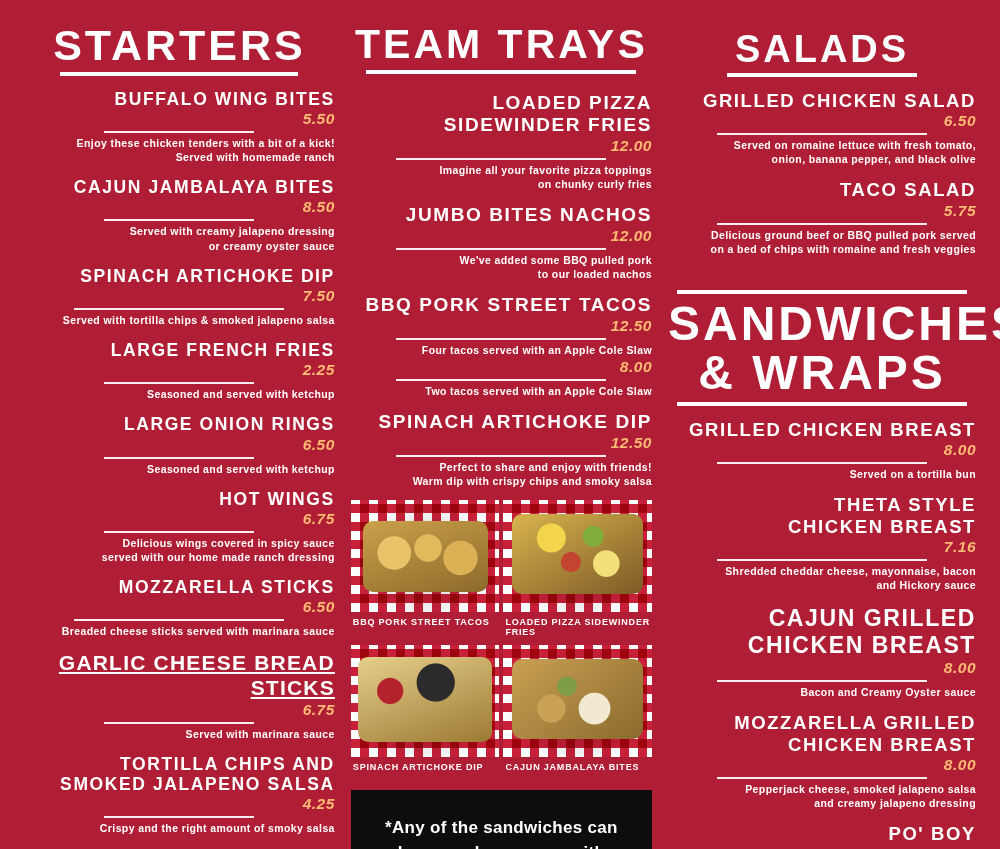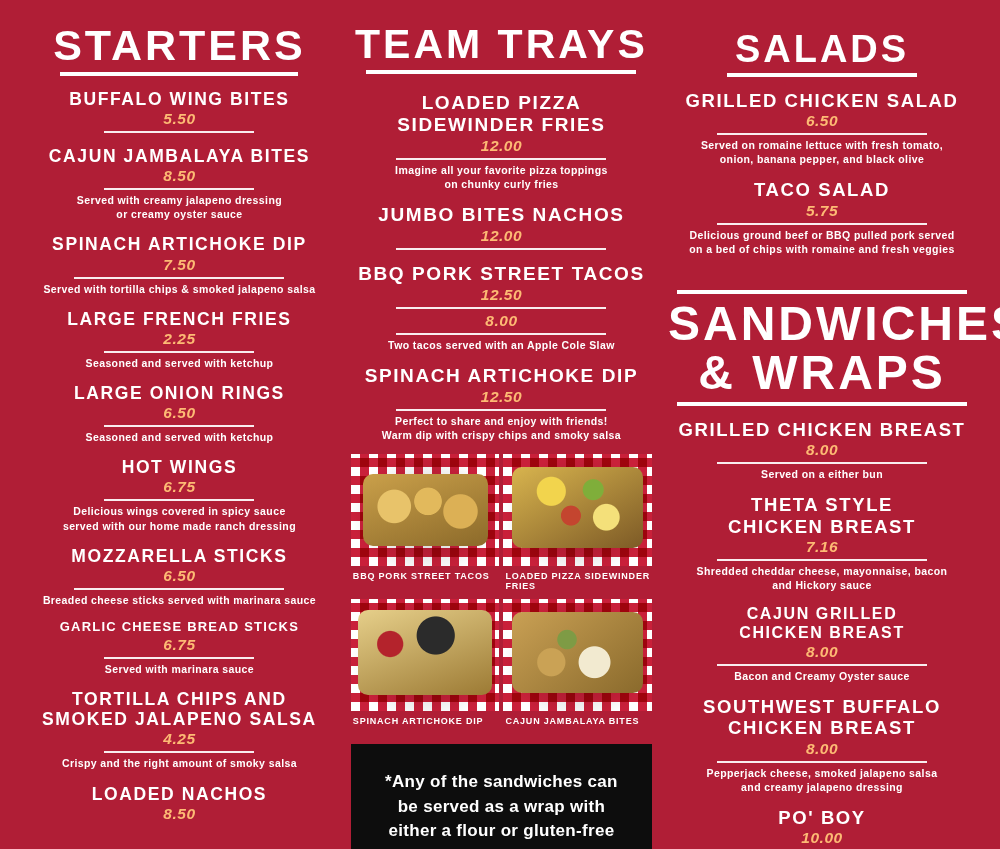--- a/index.html
+++ b/index.html
@@ -41,29 +41,29 @@
     background: #ffffff;
     margin: 4px auto 0 auto;
   }
   .rule-starters  { width: 238px; }
   .rule-teamtrays { width: 270px; }
   .rule-salads    { width: 190px; }
   .rule-sandwich  { width: 290px; margin-bottom: 0; }
   .rule-top-sandwich { width: 290px; margin: 0 auto 6px auto; }
 
   
-  .item { text-align: center; margin-top: 13px; }
+  .item { text-align: right; margin-top: 13px; }
   .item-name {
     color: #ffffff;
     font-weight: bold;
     font-size: 17.5px;
     letter-spacing: 1.6px;
     line-height: 1.15;
   }
-  .item-name.small { font-size: 13px; letter-spacing: 1.2px; }
+  .item-name.small { font-size: 21px; letter-spacing: 1.2px; text-decoration: underline; }
   .price {
     color: #fdba74;
     font-style: italic;
     font-weight: bold;
     font-size: 15.5px;
     margin-top: 1px;
     letter-spacing: 0.5px;
   }
   .divider {
     width: 150px; height: 2px;
@@ -175,20 +175,22 @@
 <div class="page">
 
   <div class="col col-left">
     <div class="section-title t-starters">STARTERS</div>
     <div class="title-rule rule-starters"></div>
 
     <div class="item">
       <div class="item-name">BUFFALO WING BITES</div>
       <div class="price">5.50</div>
       <div class="divider"></div>
+      <div class="desc" style="white-space: pre-line;">Enjoy these chicken tenders with a bit of a kick!
+Served with homemade ranch</div>
     </div>
 
     <div class="item">
       <div class="item-name">CAJUN JAMBALAYA BITES</div>
       <div class="price">8.50</div>
       <div class="divider"></div>
       <div class="desc" style="white-space: pre-line;">Served with creamy jalapeno dressing
 or creamy oyster sauce</div>
     </div>
 
@@ -261,26 +263,29 @@
       <div class="price">12.00</div>
       <div class="divider wide"></div>
       <div class="desc" style="white-space: pre-line">Imagine all your favorite pizza toppings
 on chunky curly fries</div>
     </div>
 
     <div class="item">
       <div class="item-name" style="font-size:19px">JUMBO BITES NACHOS</div>
       <div class="price">12.00</div>
       <div class="divider wide"></div>
+      <div class="desc" style="white-space: pre-line">We've added some BBQ pulled pork
+to our loaded nachos</div>
     </div>
 
     <div class="item">
       <div class="item-name" style="font-size:19px">BBQ PORK STREET TACOS</div>
       <div class="price">12.50</div>
       <div class="divider wide"></div>
+      <div class="desc">Four tacos served with an Apple Cole Slaw</div>
       <div class="price">8.00</div>
       <div class="divider wide"></div>
       <div class="desc">Two tacos served with an Apple Cole Slaw</div>
     </div>
 
     <div class="item">
       <div class="item-name" style="font-size:19px">SPINACH ARTICHOKE DIP</div>
       <div class="price">12.50</div>
       <div class="divider wide"></div>
       <div class="desc" style="white-space: pre-line">Perfect to share and enjoy with friends!
@@ -344,42 +349,42 @@
     <div class="spacer-lg"></div>
     <div class="title-rule rule-top-sandwich"></div>
     <div class="section-title t-sandwich" style="white-space: pre-line">SANDWICHES
 &amp; WRAPS</div>
     <div class="title-rule rule-sandwich"></div>
 
     <div class="item">
       <div class="item-name" style="font-size:18.5px">GRILLED CHICKEN BREAST</div>
       <div class="price">8.00</div>
       <div class="divider wide"></div>
-      <div class="desc">Served on a either bun</div>
+      <div class="desc">Served on a tortilla bun</div>
     </div>
 
     <div class="item">
       <div class="item-name" style="font-size:18.5px; white-space: pre-line">THETA STYLE
 CHICKEN BREAST</div>
       <div class="price">7.16</div>
       <div class="divider wide"></div>
       <div class="desc" style="white-space: pre-line">Shredded cheddar cheese, mayonnaise, bacon
 and Hickory sauce</div>
     </div>
 
     <div class="item">
-      <div class="item-name" style="font-size:16px; white-space: pre-line">CAJUN GRILLED
+      <div class="item-name" style="font-size:23px; white-space: pre-line">CAJUN GRILLED
 CHICKEN BREAST</div>
       <div class="price">8.00</div>
       <div class="divider wide"></div>
       <div class="desc">Bacon and Creamy Oyster sauce</div>
     </div>
 
     <div class="item">
-      <div class="item-name" style="font-size:18.5px; white-space: pre-line">SOUTHWEST BUFFALO
+      <div class="item-name" style="font-size:18.5px; white-space: pre-line">MOZZARELLA GRILLED
 CHICKEN BREAST</div>
       <div class="price">8.00</div>
       <div class="divider wide"></div>
       <div class="desc" style="white-space: pre-line">Pepperjack cheese, smoked jalapeno salsa
 and creamy jalapeno dressing</div>
     </div>
 
     <div class="item">
       <div class="item-name" style="font-size:18.5px">PO' BOY</div>
       <div class="price">10.00</div>

